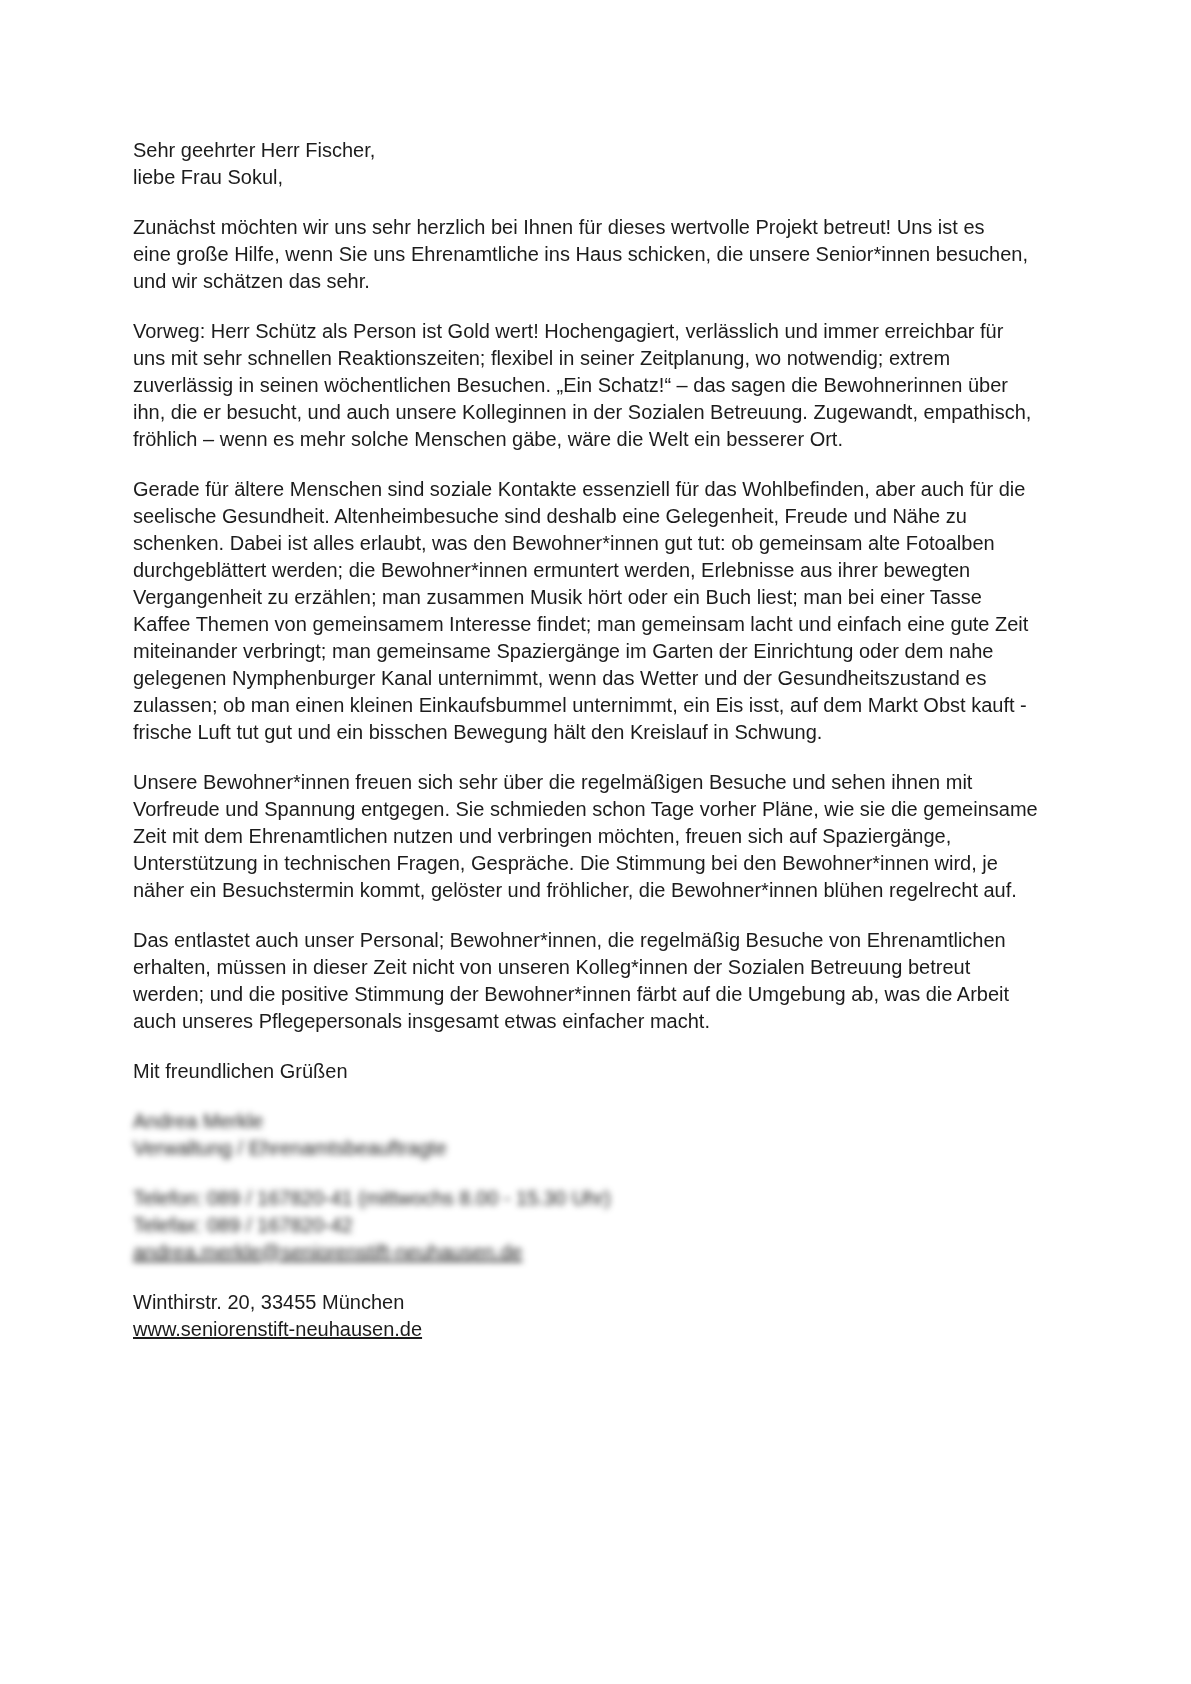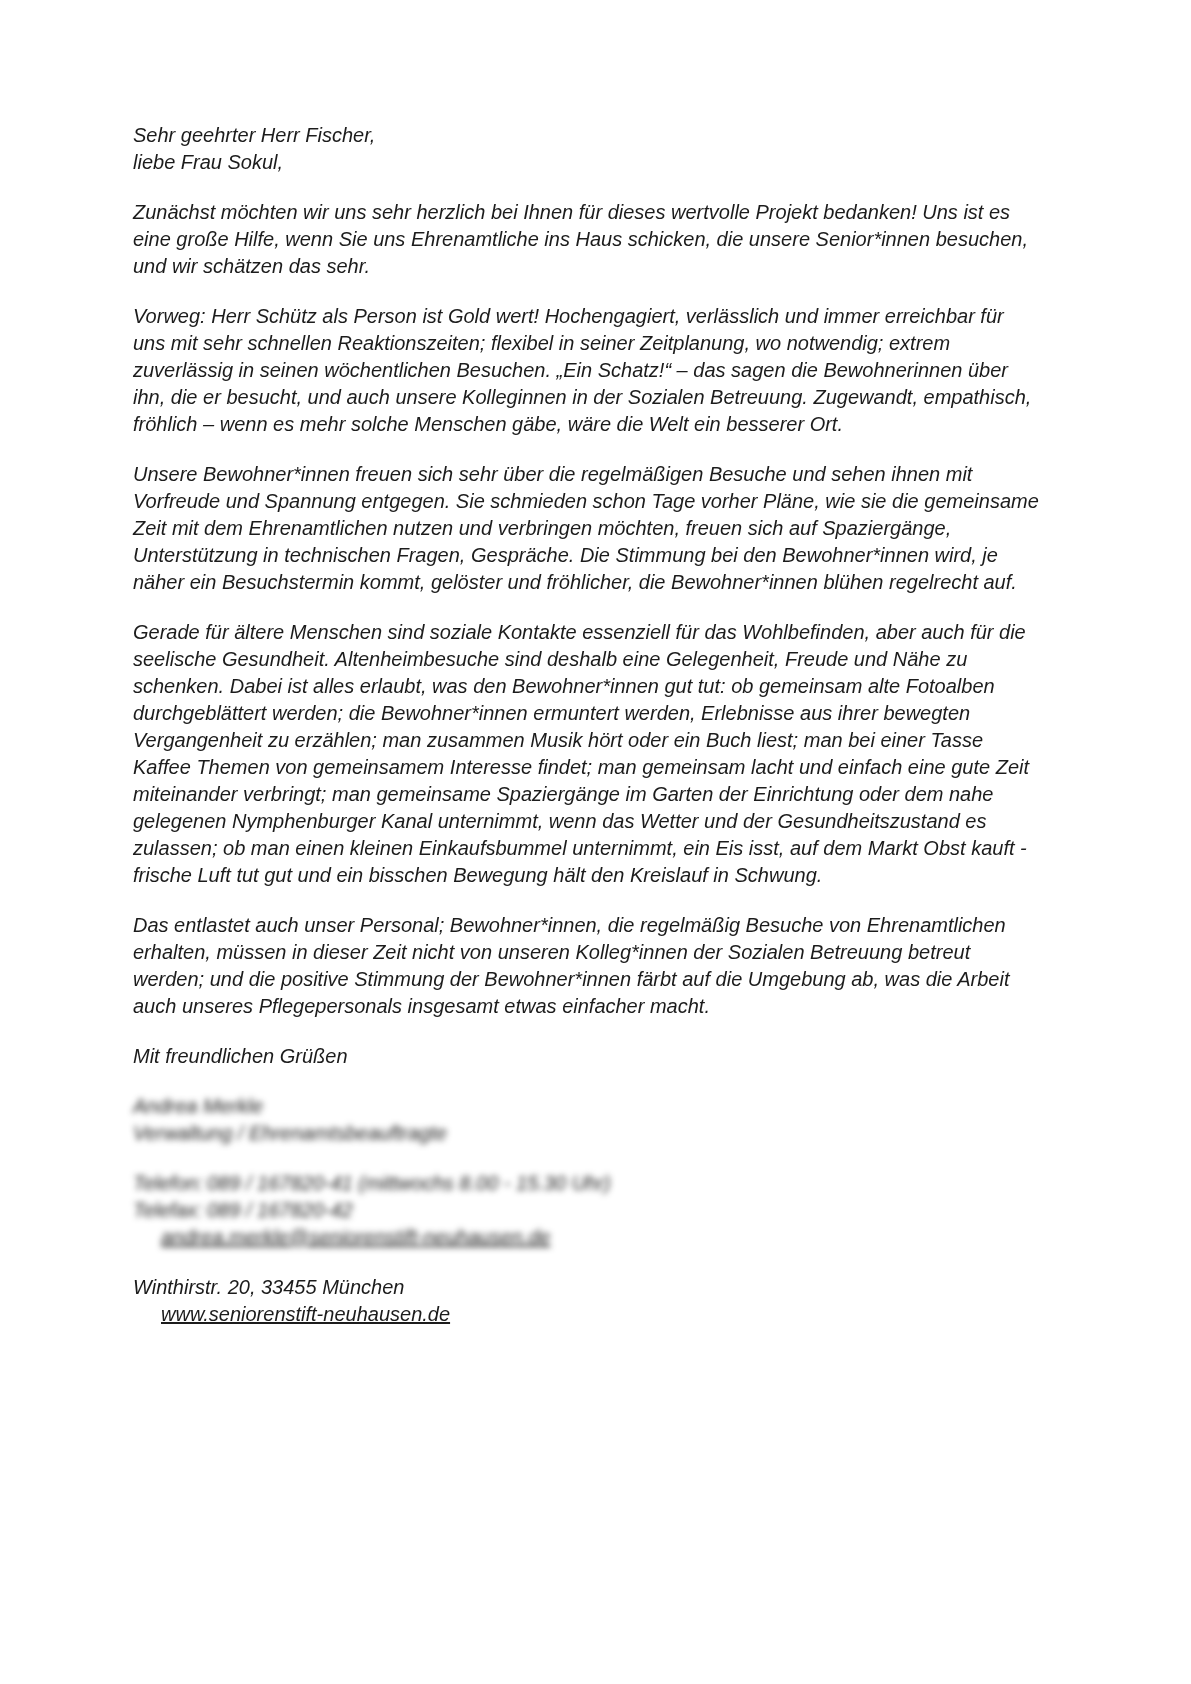--- a/index.html
+++ b/index.html
@@ -16,25 +16,24 @@
     color: #1c1c1c;
   }
   .page {
     position: absolute;
     inset: 0;
     background: #ffffff;
   }
   .content {
     position: absolute;
     left: 133px;
-    top: 122px;
+    top: 137px;
     width: 960px;
     font-size: 20px;
     line-height: 27px;
-    font-style: italic;
   }
   .content p {
     margin: 0 0 23px 0;
     white-space: pre-line;
   }
   .block {
     margin: 0 0 23px 0;
   }
   .block p {
     margin: 0;
@@ -44,58 +43,57 @@
   }
   .contact-label {
     display: inline-block;
     width: 74px;
     white-space: pre;
   }
   a.link {
     color: inherit;
     text-decoration: underline;
     cursor: pointer;
-    margin-left: 28px;
   }
 </style>
 </head>
 <body>
 
 <div class="page">
   <div class="content">
 
     <p>Sehr geehrter Herr Fischer,
 liebe Frau Sokul,</p>
 
-    <p>Zunächst möchten wir uns sehr herzlich bei Ihnen für dieses wertvolle Projekt bedanken! Uns ist es
+    <p>Zunächst möchten wir uns sehr herzlich bei Ihnen für dieses wertvolle Projekt betreut! Uns ist es
 eine große Hilfe, wenn Sie uns Ehrenamtliche ins Haus schicken, die unsere Senior*innen besuchen,
 und wir schätzen das sehr.</p>
 
     <p>Vorweg: Herr Schütz als Person ist Gold wert! Hochengagiert, verlässlich und immer erreichbar für
 uns mit sehr schnellen Reaktionszeiten; flexibel in seiner Zeitplanung, wo notwendig; extrem
 zuverlässig in seinen wöchentlichen Besuchen. „Ein Schatz!“ – das sagen die Bewohnerinnen über
 ihn, die er besucht, und auch unsere Kolleginnen in der Sozialen Betreuung. Zugewandt, empathisch,
 fröhlich – wenn es mehr solche Menschen gäbe, wäre die Welt ein besserer Ort.</p>
-
-    <p>Unsere Bewohner*innen freuen sich sehr über die regelmäßigen Besuche und sehen ihnen mit
-Vorfreude und Spannung entgegen. Sie schmieden schon Tage vorher Pläne, wie sie die gemeinsame
-Zeit mit dem Ehrenamtlichen nutzen und verbringen möchten, freuen sich auf Spaziergänge,
-Unterstützung in technischen Fragen, Gespräche. Die Stimmung bei den Bewohner*innen wird, je
-näher ein Besuchstermin kommt, gelöster und fröhlicher, die Bewohner*innen blühen regelrecht auf.</p>
 
     <p>Gerade für ältere Menschen sind soziale Kontakte essenziell für das Wohlbefinden, aber auch für die
 seelische Gesundheit. Altenheimbesuche sind deshalb eine Gelegenheit, Freude und Nähe zu
 schenken. Dabei ist alles erlaubt, was den Bewohner*innen gut tut: ob gemeinsam alte Fotoalben
 durchgeblättert werden; die Bewohner*innen ermuntert werden, Erlebnisse aus ihrer bewegten
 Vergangenheit zu erzählen; man zusammen Musik hört oder ein Buch liest; man bei einer Tasse
 Kaffee Themen von gemeinsamem Interesse findet; man gemeinsam lacht und einfach eine gute Zeit
 miteinander verbringt; man gemeinsame Spaziergänge im Garten der Einrichtung oder dem nahe
 gelegenen Nymphenburger Kanal unternimmt, wenn das Wetter und der Gesundheitszustand es
 zulassen; ob man einen kleinen Einkaufsbummel unternimmt, ein Eis isst, auf dem Markt Obst kauft -
 frische Luft tut gut und ein bisschen Bewegung hält den Kreislauf in Schwung.</p>
+
+    <p>Unsere Bewohner*innen freuen sich sehr über die regelmäßigen Besuche und sehen ihnen mit
+Vorfreude und Spannung entgegen. Sie schmieden schon Tage vorher Pläne, wie sie die gemeinsame
+Zeit mit dem Ehrenamtlichen nutzen und verbringen möchten, freuen sich auf Spaziergänge,
+Unterstützung in technischen Fragen, Gespräche. Die Stimmung bei den Bewohner*innen wird, je
+näher ein Besuchstermin kommt, gelöster und fröhlicher, die Bewohner*innen blühen regelrecht auf.</p>
 
     <p>Das entlastet auch unser Personal; Bewohner*innen, die regelmäßig Besuche von Ehrenamtlichen
 erhalten, müssen in dieser Zeit nicht von unseren Kolleg*innen der Sozialen Betreuung betreut
 werden; und die positive Stimmung der Bewohner*innen färbt auf die Umgebung ab, was die Arbeit
 auch unseres Pflegepersonals insgesamt etwas einfacher macht.</p>
 
 
     <p>Mit freundlichen Grüßen</p>
 
     <div class="block blurred">

